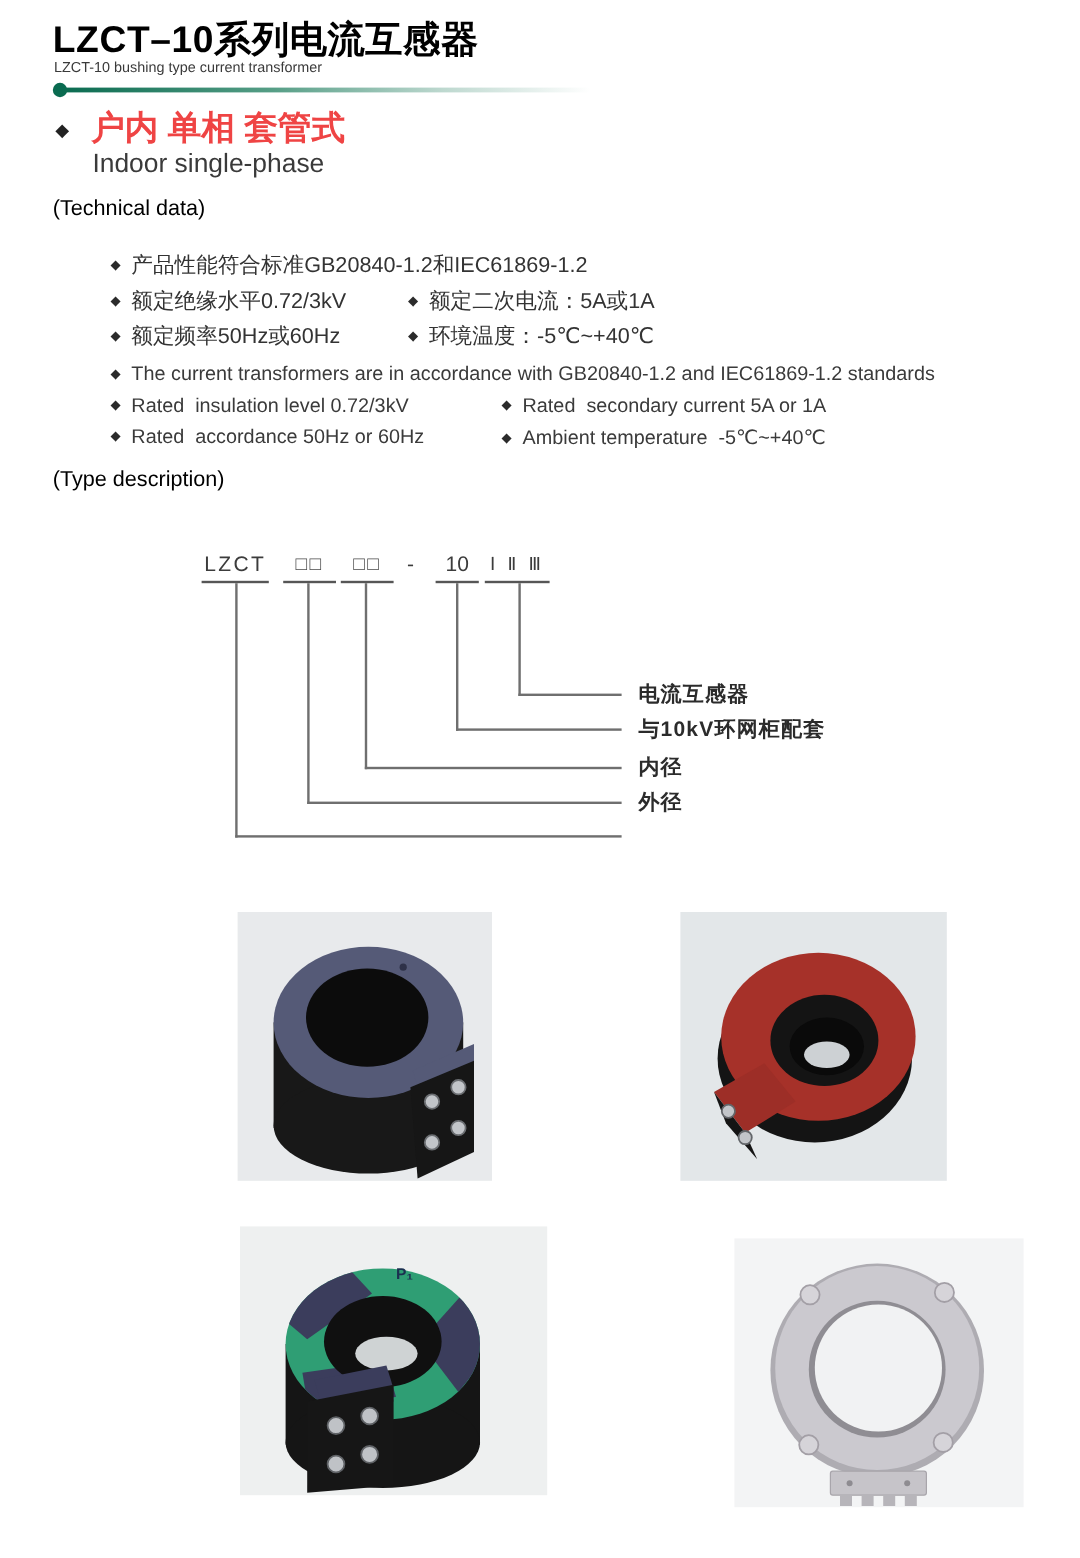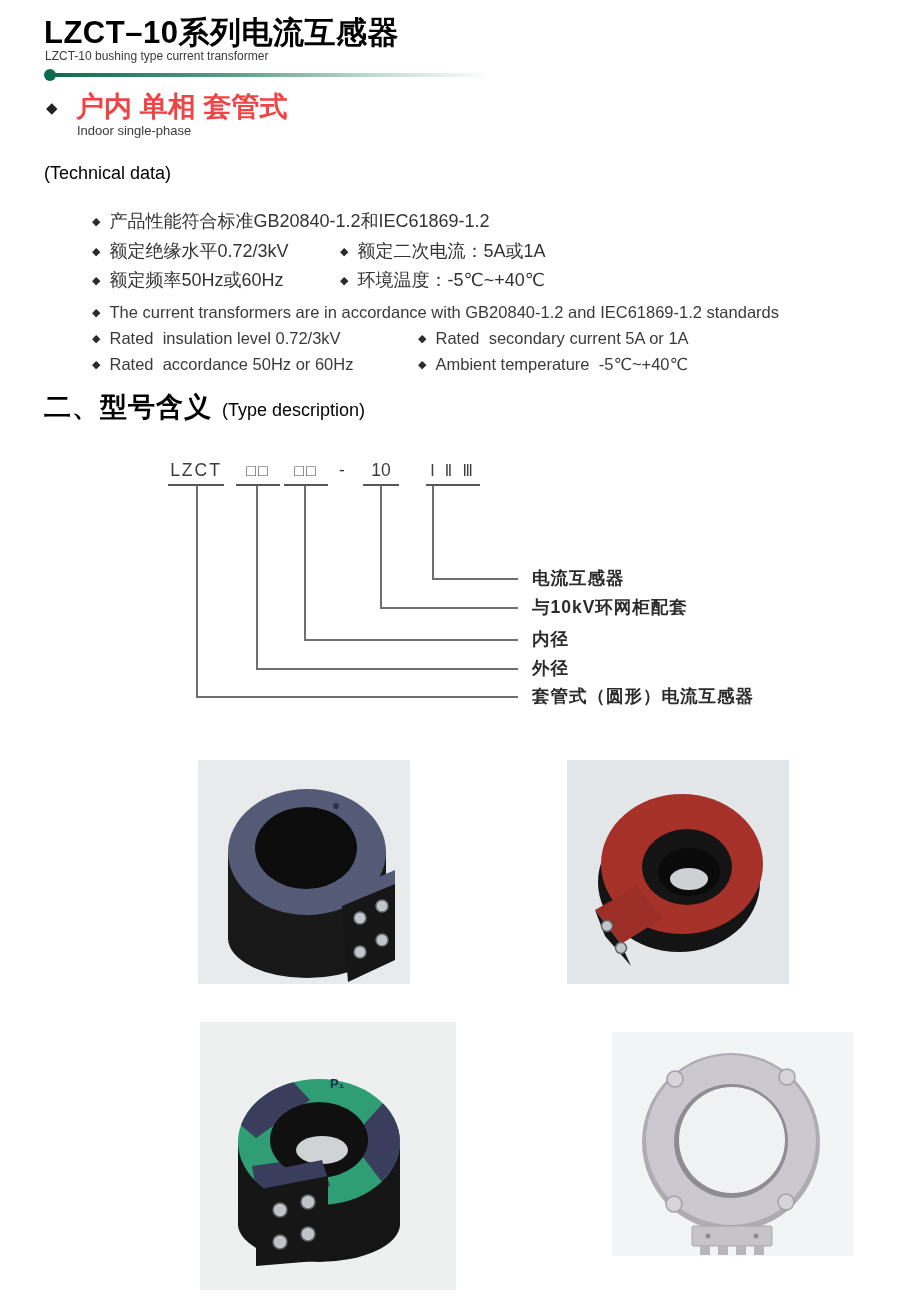--- a/index.html
+++ b/index.html
@@ -14,21 +14,21 @@
   
   #title{left:44px;top:12px;font-size:31px;font-weight:bold;letter-spacing:.5px}
   #subtitle{left:45px;top:49px;font-size:12px;color:#3a3a3a}
   #divider-dot{left:44px;top:69px;width:12px;height:12px;border-radius:50%;background:#0a6b50}
   #divider-line{left:52px;top:73px;width:440px;height:4px;
     background:linear-gradient(90deg,#0a6b50 0%,#569e86 40%,#bdd8cf 72%,rgba(255,255,255,0) 100%)}
 
   
   #feat-diamond{left:46px;top:99px;font-size:15px;color:#222}
   #feat-cn{left:76px;top:88px;font-size:28px;font-weight:600;color:#ef4444;white-space:pre}
-  #feat-en{left:77px;top:123px;font-size:13px;color:#3a3a3a}
+  #feat-en{left:77px;top:123px;font-size:22px;color:#3a3a3a}
 
   
   .sec-head{display:flex;align-items:baseline;gap:10px}
   .sec-head .h-cn{font-size:27px;font-weight:bold;letter-spacing:1px}
   .sec-head .h-en{font-size:18px}
   #tech-heading{left:44px;top:163px}
   #type-heading{left:44px;top:389px}
 
   
   .brow{display:flex;align-items:center;gap:9px;color:#333;font-size:18px;white-space:pre}
@@ -43,21 +43,21 @@
 
   
   #diagram{left:0;top:455px;width:900px;height:275px}
   .code-item{position:absolute;top:2px;height:27px;line-height:27px;text-align:center;
     font-size:17.5px;color:#3c3c3c;border-bottom:2px solid #565656;white-space:pre}
   #code-prefix{left:168px;width:56px;letter-spacing:2px}
   #code-box1{left:236px;width:44px;letter-spacing:2px;font-size:16px;color:#4a4a4a}
   #code-box2{left:284px;width:44px;letter-spacing:2px;font-size:16px;color:#4a4a4a}
   #code-dash{left:333px;width:18px;border-bottom:none}
   #code-num{left:363px;width:36px}
-  #code-roman{left:426px;width:54px;letter-spacing:3px;font-size:15px}
+  #code-roman{left:404px;width:54px;letter-spacing:3px;font-size:15px}
   .dline{position:absolute;background:#6f6f6f}
   .dline.v{width:2px}.dline.h{height:2px}
   #dg-v1{left:196px;top:31px;height:212px}
   #dg-v2{left:256px;top:31px;height:184px}
   #dg-v3{left:304px;top:31px;height:155px}
   #dg-v4{left:380px;top:31px;height:123px}
   #dg-v5{left:432px;top:31px;height:94px}
   #dg-h5{left:432px;top:123px;width:86px}
   #dg-h4{left:380px;top:152px;width:138px}
   #dg-h3{left:304px;top:184px;width:214px}
@@ -65,21 +65,21 @@
   #dg-h1{left:196px;top:241px;width:322px}
   .dlabel{position:absolute;left:532px;font-size:17.5px;font-weight:bold;color:#2b2b2b;
     letter-spacing:1px;line-height:22px;white-space:pre}
   #dlabel-0{top:112px}#dlabel-1{top:141px}#dlabel-2{top:173px}#dlabel-3{top:202px}#dlabel-4{top:230px}
 
   
   .photo{position:absolute}
   .photo svg{display:block;width:100%;height:100%}
   #photo-tl{left:198px;top:760px;width:212px;height:224px;background:#e8eaec}
   #photo-tr{left:567px;top:760px;width:222px;height:224px;background:#e3e7e9}
-  #photo-bl{left:200px;top:1022px;width:256px;height:268px;background:#eef0f0}
+  #photo-bl{left:200px;top:1022px;width:256px;height:224px;background:#eef0f0}
   #photo-br{left:612px;top:1032px;width:241px;height:224px;background:#f3f4f5}
 </style>
 </head>
 <body>
 
 <div class="abs green" id="title">LZCT–10系列电流互感器</div>
 <div class="abs" id="subtitle">LZCT-10 bushing type current transformer</div>
 <div class="abs" id="divider-dot"></div>
 <div class="abs" id="divider-line"></div>
 
@@ -127,21 +127,20 @@
 <div class="abs brow en" id="en-b3a">
   <span class="dmd">◆</span>
   <span>Rated  accordance 50Hz or 60Hz</span>
 </div>
 <div class="abs brow en" id="en-b3b">
   <span class="dmd">◆</span>
   <span>Ambient temperature  -5℃~+40℃</span>
 </div>
 
 <div class="abs sec-head" id="type-heading">
-  <span class="h-cn green">二、型号含义</span>
   <span class="h-en green">(Type description)</span>
 </div>
 
 <div class="abs" id="diagram">
   <div class="code-item" id="code-prefix">LZCT</div>
   <div class="code-item" id="code-box1">□□</div>
   <div class="code-item" id="code-box2">□□</div>
   <div class="code-item" id="code-dash">-</div>
   <div class="code-item" id="code-num">10</div>
   <div class="code-item" id="code-roman">Ⅰ Ⅱ Ⅲ</div>
@@ -154,21 +153,20 @@
   <div class="dline h" id="dg-h5"></div>
   <div class="dline h" id="dg-h4"></div>
   <div class="dline h" id="dg-h3"></div>
   <div class="dline h" id="dg-h2"></div>
   <div class="dline h" id="dg-h1"></div>
 
   <div class="dlabel" id="dlabel-0">电流互感器</div>
   <div class="dlabel" id="dlabel-1">与10kV环网柜配套</div>
   <div class="dlabel" id="dlabel-2">内径</div>
   <div class="dlabel" id="dlabel-3">外径</div>
-  <div class="dlabel" id="dlabel-4">套管式（圆形）电流互感器</div>
 </div>
 
 <div class="photo" id="photo-tl">
   <svg viewBox="0 0 212 224">
     <rect x="30" y="92" width="158" height="88" fill="#181818"></rect>
     <ellipse cx="109" cy="178" rx="79" ry="40" fill="#181818"></ellipse>
     <ellipse cx="109" cy="92" rx="79" ry="63" fill="#555a77"></ellipse>
     <ellipse cx="108" cy="88" rx="51" ry="41" fill="#0c0c0c"></ellipse>
     <circle cx="138" cy="46" r="3" fill="#2e3148"></circle>
     <path d="M146,132 L197,110 L197,142 L154,160 Z" fill="#555a77"></path>

